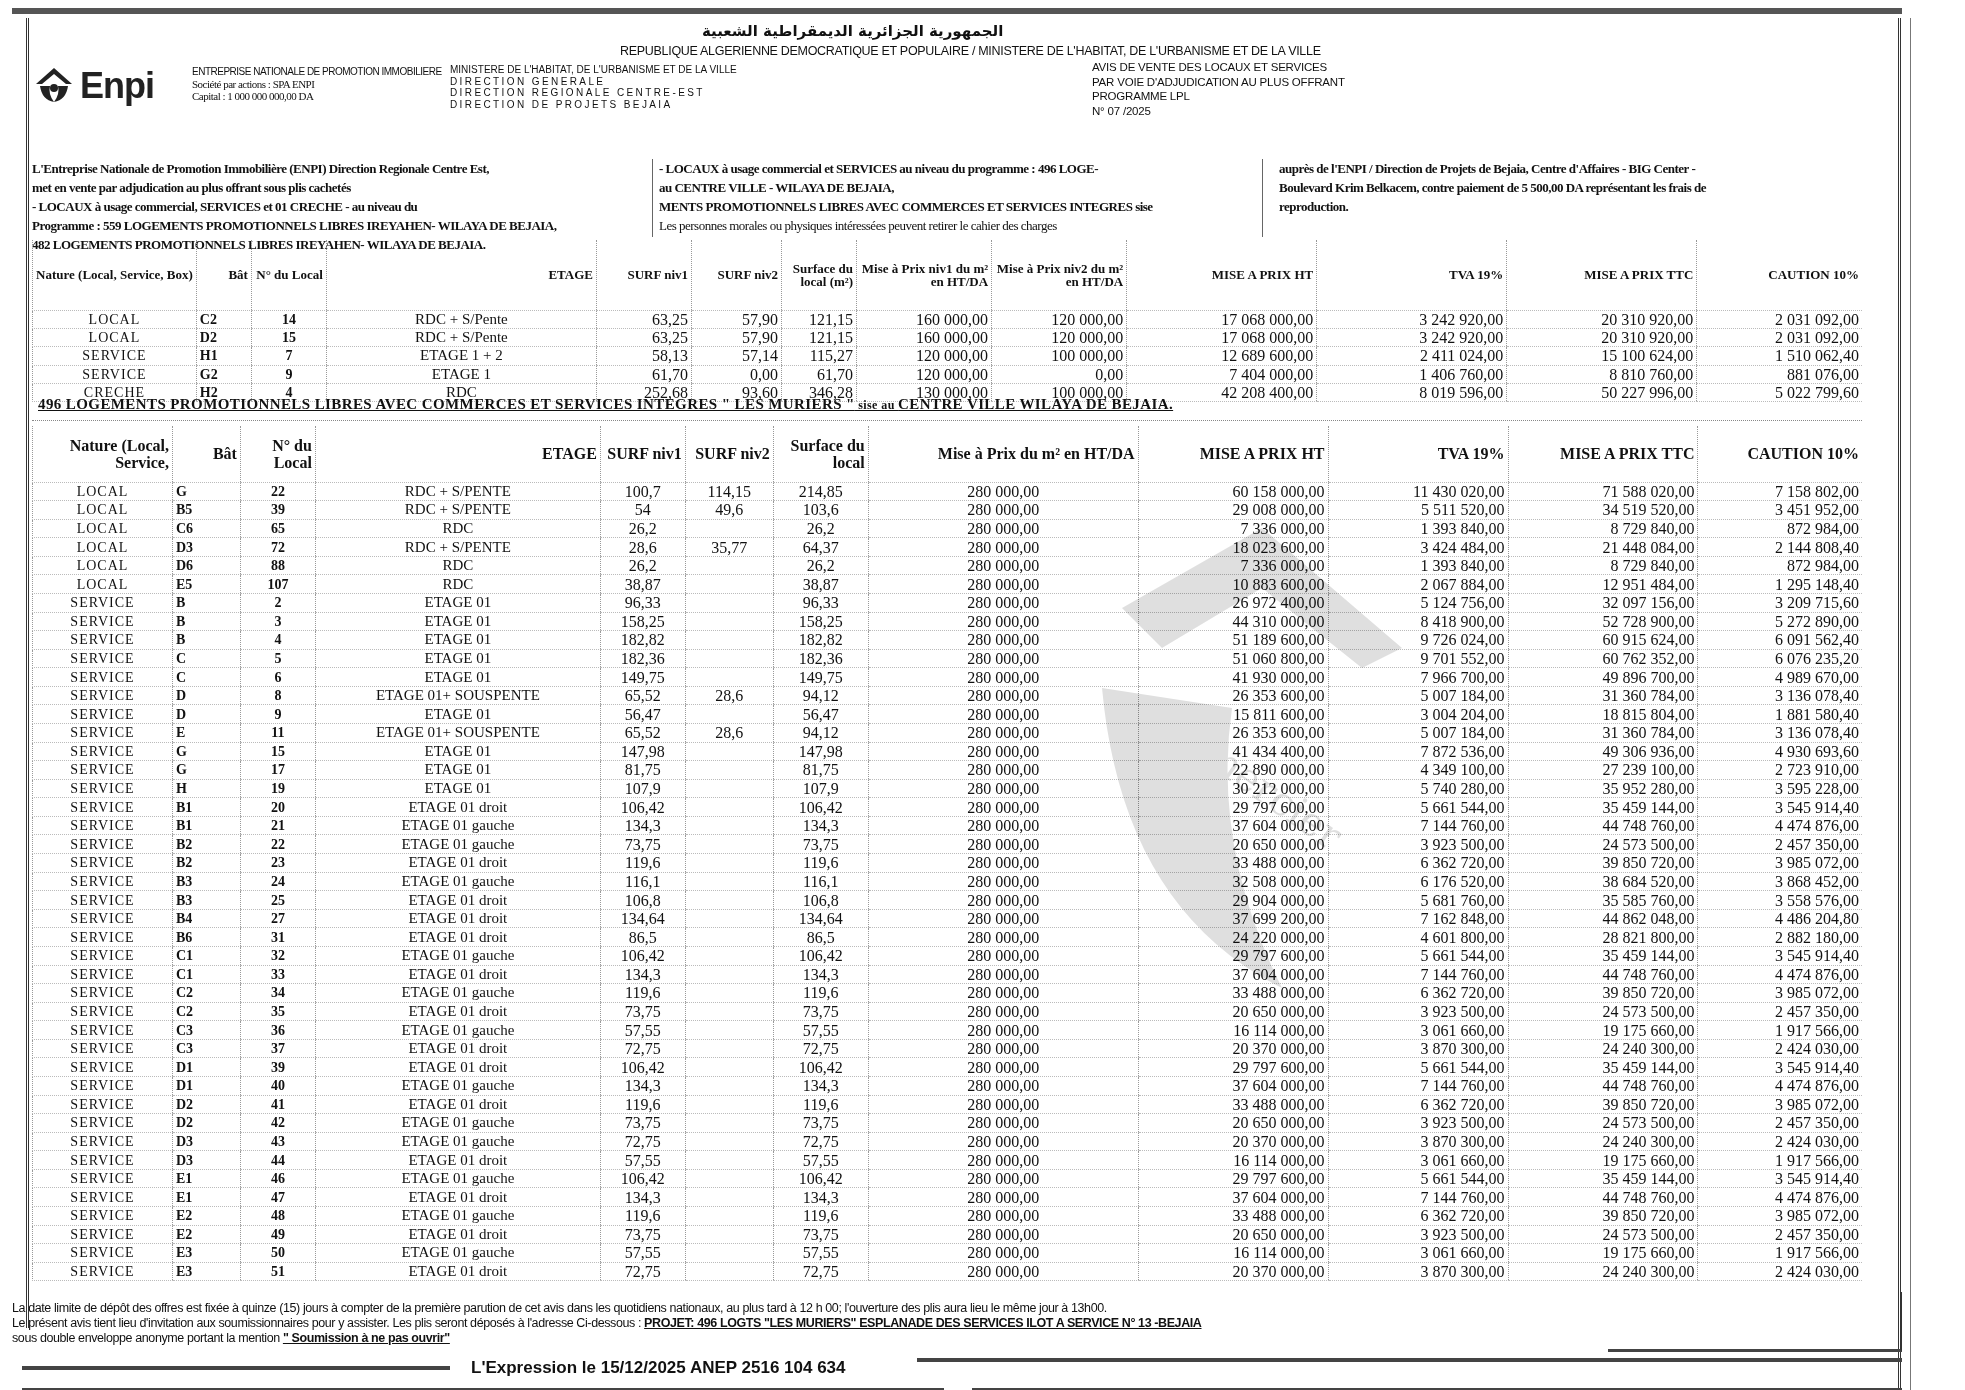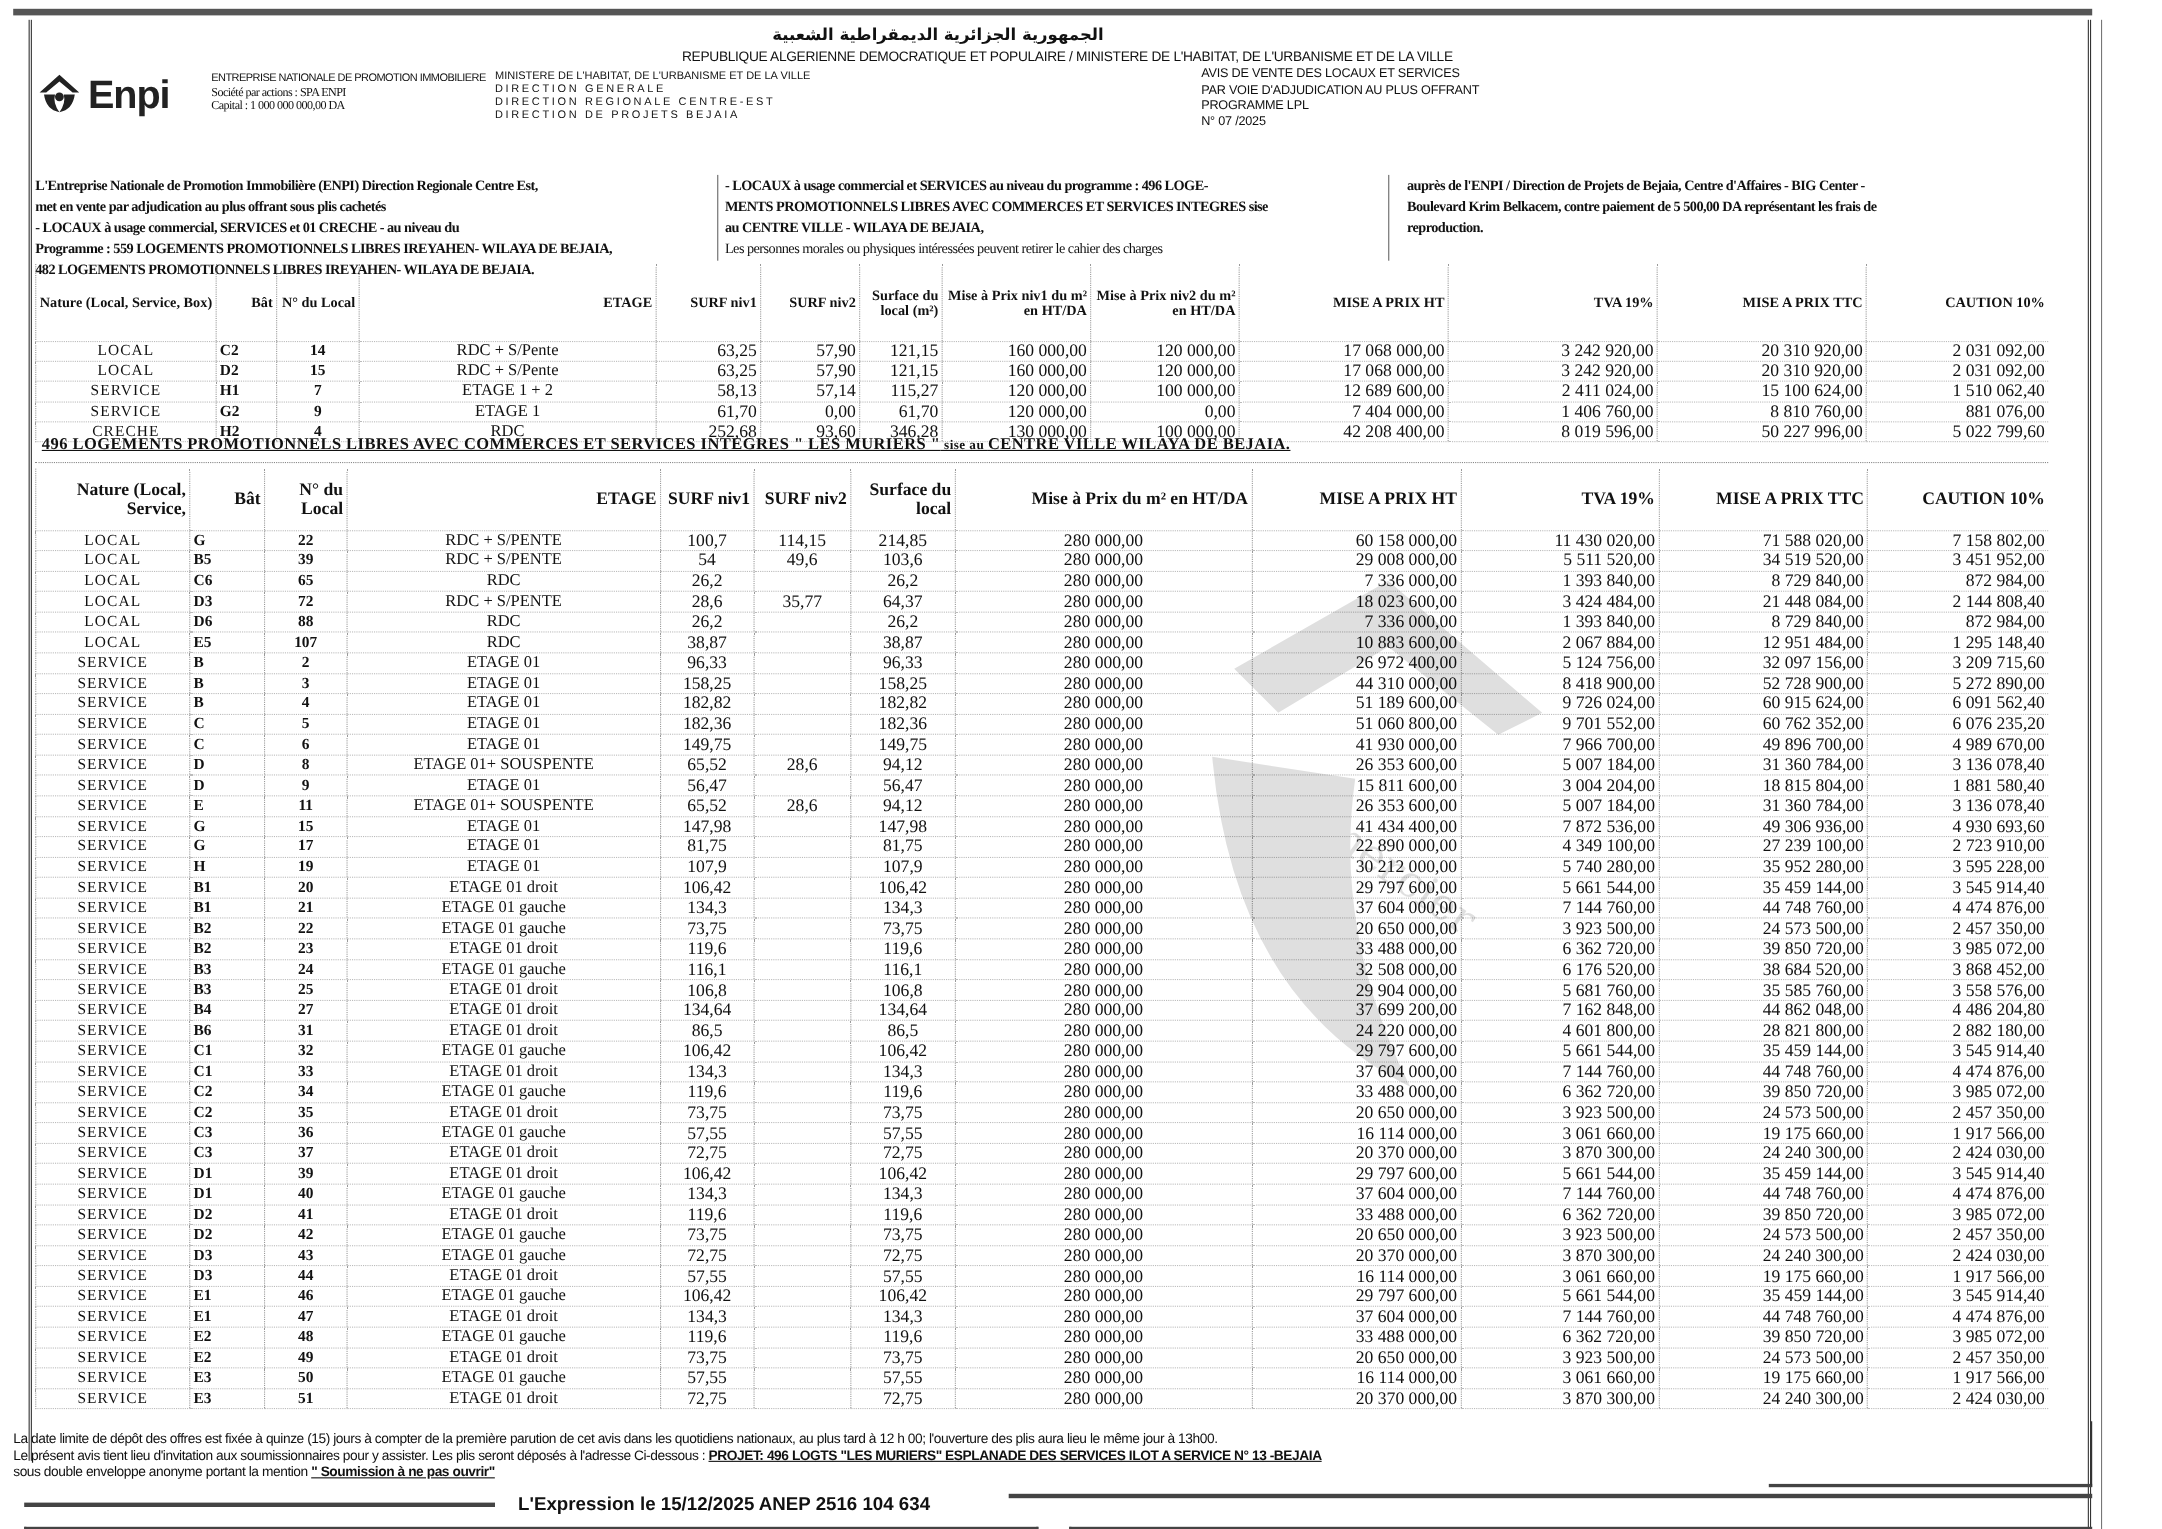--- a/index.html
+++ b/index.html
@@ -113,22 +113,22 @@
 
   <div class="intro c1">
     <div>L'Entreprise Nationale de Promotion Immobilière (ENPI) Direction Regionale Centre Est,</div>
     <div>met en vente par adjudication au plus offrant sous plis cachetés</div>
     <div>-  LOCAUX à usage commercial, SERVICES et  01 CRECHE   -    au niveau du</div>
     <div>Programme : 559 LOGEMENTS PROMOTIONNELS LIBRES IREYAHEN- WILAYA DE BEJAIA,</div>
     <div>482 LOGEMENTS PROMOTIONNELS LIBRES IREYAHEN- WILAYA DE BEJAIA.</div>
   </div>
   <div class="intro c2">
     <div>- LOCAUX à usage commercial  et   SERVICES  au niveau du programme : 496 LOGE-</div>
+    <div>au CENTRE VILLE  - WILAYA DE BEJAIA,</div>
     <div>MENTS PROMOTIONNELS LIBRES AVEC COMMERCES ET SERVICES INTEGRES  sise</div>
-    <div>au CENTRE VILLE  - WILAYA DE BEJAIA,</div>
     <div class="nb">Les personnes morales ou physiques intéressées peuvent retirer le cahier des charges</div>
   </div>
   <div class="intro c3">
     <div>auprès de l'ENPI / Direction de Projets de Bejaia, Centre d'Affaires - BIG Center -</div>
     <div>Boulevard Krim Belkacem, contre paiement de 5 500,00 DA représentant les frais de</div>
     <div>reproduction.</div>
   </div>
 
   <table class="t1">
     <colgroup>

